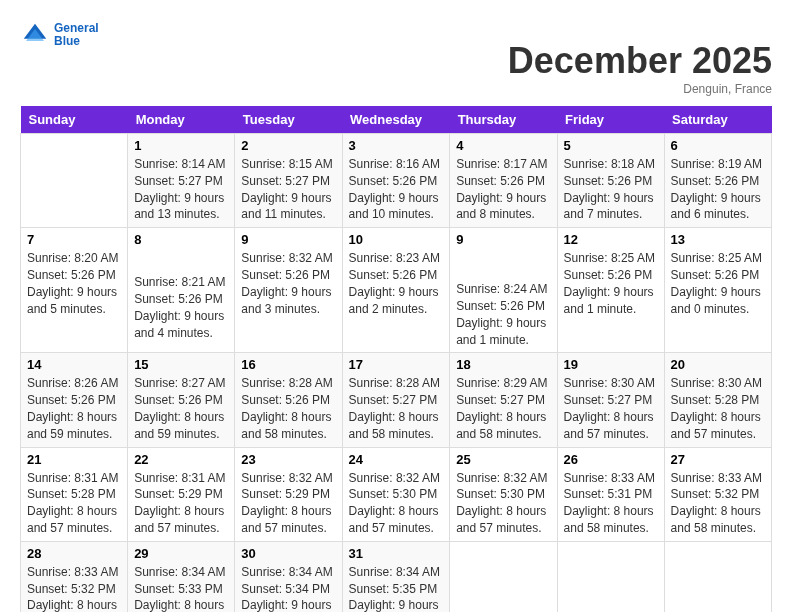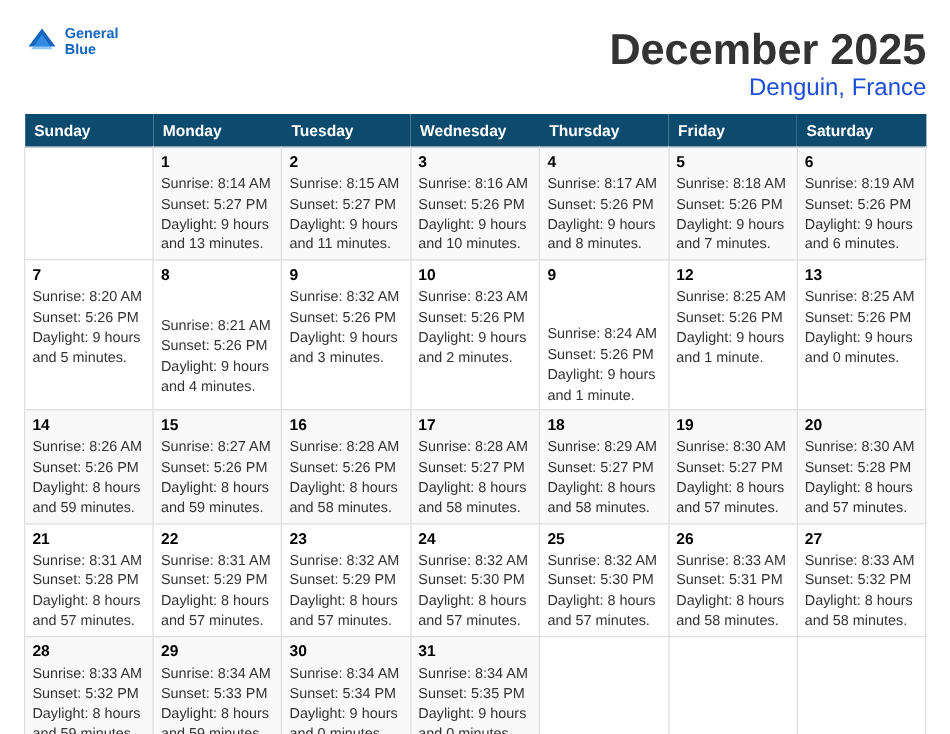--- a/index.html
+++ b/index.html
@@ -34,32 +34,33 @@
       width: 30px;
       height: 30px;
     }
     .title-area {
       text-align: right;
     }
     .month-title {
       font-size: 36px;
       font-weight: bold;
       color: #333;
+      margin-top: 20px;
     }
     .subtitle {
-      font-size: 20px;
-      color: #1d4ed8;
+      font-size: 12px;
+      color: #737373;
     }
     table {
       width: 100%;
       border-collapse: collapse;
       font-size: 11px;
     }
     thead tr th {
-      background-color: #0c4a6e;
+      background-color: #6d28d9;
       color: #fff;
       text-align: left;
       padding: 6px 8px;
       font-size: 13px;
       font-weight: bold;
     }
     tbody tr td {
       border: 1px solid #ddd;
       padding: 4px 6px;
       vertical-align: top;

